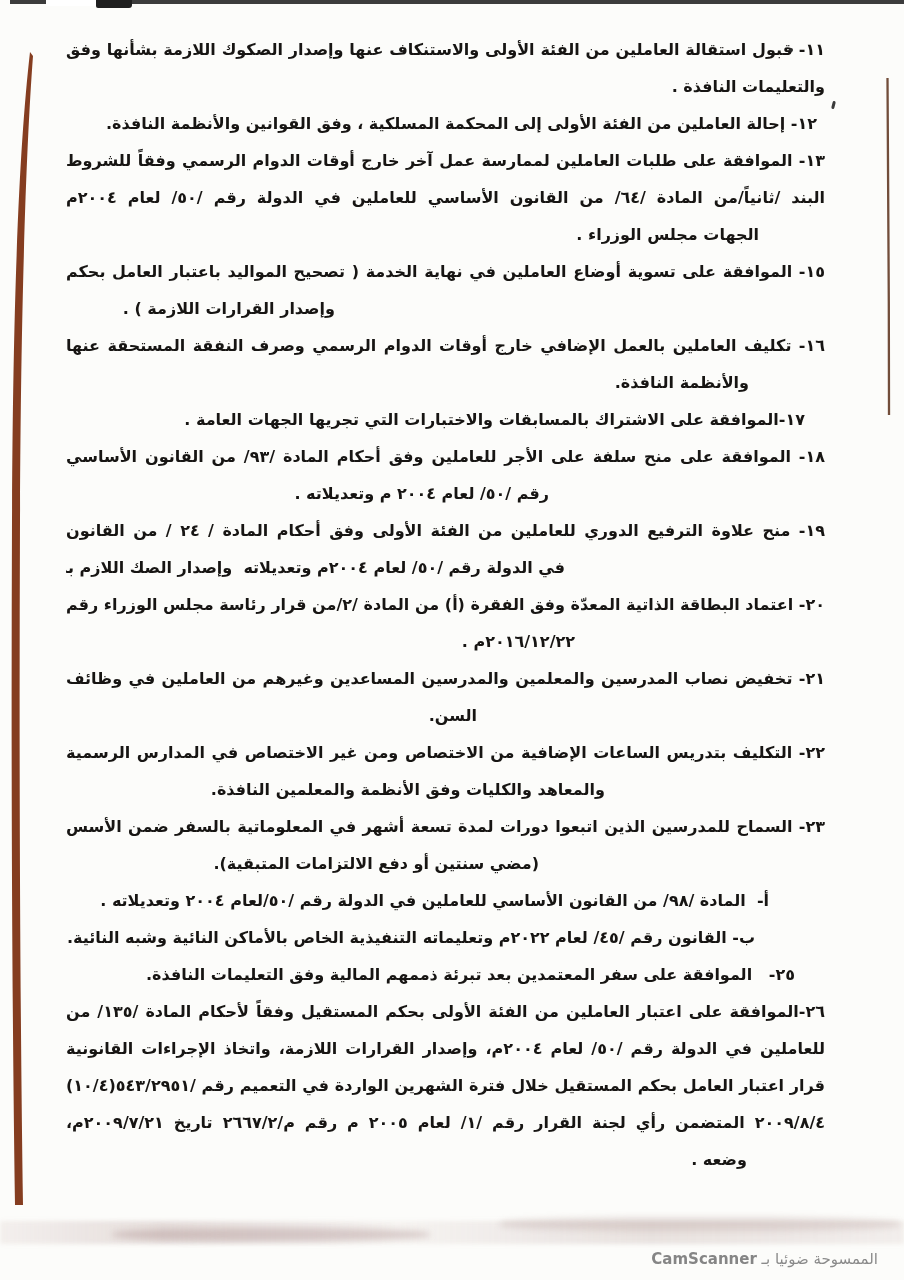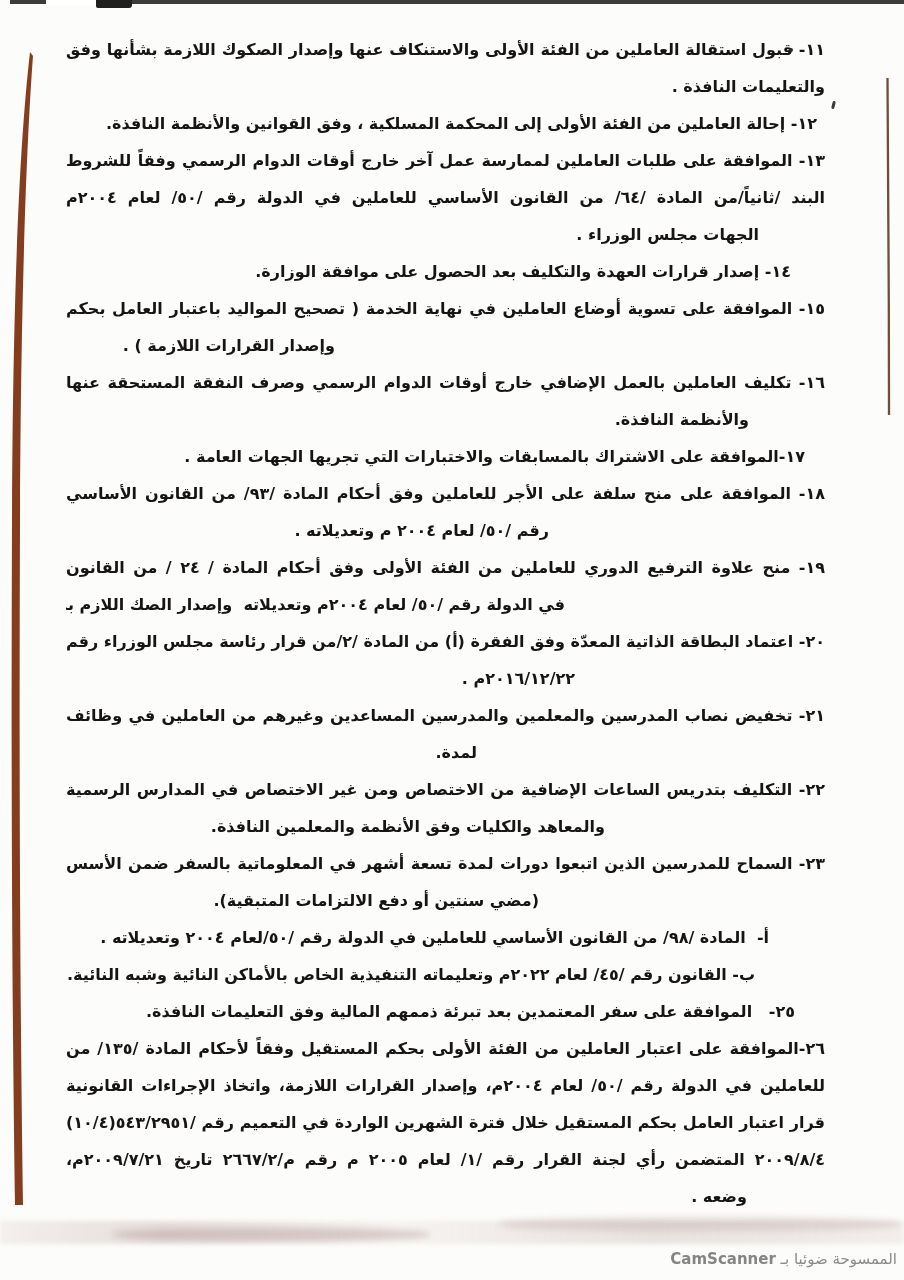--- a/index.html
+++ b/index.html
@@ -40,21 +40,21 @@
   }
   .smudge-left{position:absolute;left:112px;top:1228px;width:318px;height:13px;
     background:rgba(160,130,128,.34);border-radius:45%;filter:blur(3px);}
   .smudge-right{position:absolute;left:500px;top:1217px;width:400px;height:14px;
     background:rgba(175,150,148,.28);border-radius:40%;filter:blur(3px);}
 
   .stray-dot{position:absolute;left:789px;top:48px;width:4px;height:4px;border-radius:50%;background:#2a2a2a;}
   .stray-tick{position:absolute;left:832px;top:101px;width:3px;height:8px;background:#3a3a3a;border-radius:2px;transform:rotate(14deg);}
 
   .credit{
-    position:absolute;right:7px;top:1249px;direction:rtl;
+    position:absolute;right:26px;top:1249px;direction:rtl;
     color:#8a8a8a;font-size:15px;font-weight:400;line-height:20px;
     font-family:"DejaVu Sans",sans-serif;
   }
   .credit .brand{font-weight:700;color:#858585;}
 </style>
 </head>
 <body>
 
 <div class="page">
 
@@ -74,23 +74,20 @@
       </div>
       <div class="item">
         <div class="line" style="padding-right: 8px;">١٢- إحالة العاملين من الفئة الأولى إلى المحكمة المسلكية ، وفق القوانين والأنظمة النافذة.</div>
       </div>
       <div class="item">
         <div class="line j">١٣- الموافقة على طلبات العاملين لممارسة عمل آخر خارج أوقات الدوام الرسمي وفقاً للشروط المنصوص عليها في</div>
         <div class="line j">البند /ثانياً/من المادة /٦٤/ من القانون الأساسي للعاملين في الدولة رقم /٥٠/ لعام ٢٠٠٤م وتعديلاته وتعليمات</div>
         <div class="line" style="padding-right: 66px;">الجهات مجلس الوزراء .</div>
       </div>
       <div class="item">
-        <div class="line" style="padding-right: 34px;">١٤- إصدار قرارات العهدة والتكليف بعد الحصول على موافقة الوزارة.</div>
-      </div>
-      <div class="item">
         <div class="line j">١٥- الموافقة على تسوية أوضاع العاملين في نهاية الخدمة ( تصحيح المواليد باعتبار العامل بحكم الموظف الفعلي</div>
         <div class="line" style="padding-right: 490px;">وإصدار القرارات اللازمة ) .</div>
       </div>
       <div class="item">
         <div class="line j">١٦- تكليف العاملين بالعمل الإضافي خارج أوقات الدوام الرسمي وصرف النفقة المستحقة عنها وفق القوانين</div>
         <div class="line" style="padding-right: 76px;">والأنظمة النافذة.</div>
       </div>
       <div class="item">
         <div class="line" style="padding-right: 20px;">١٧-الموافقة على الاشتراك بالمسابقات والاختبارات التي تجريها الجهات العامة .</div>
       </div>
@@ -101,21 +98,21 @@
       <div class="item">
         <div class="line j">١٩-  منح علاوة الترفيع الدوري للعاملين من الفئة الأولى وفق أحكام المادة / ٢٤ / من القانون الأساسي للعاملين</div>
         <div class="line" style="padding-right: 260px;">في الدولة رقم /٥٠/ لعام ٢٠٠٤م وتعديلاته  وإصدار الصك اللازم بذلك .</div>
       </div>
       <div class="item">
         <div class="line j">٢٠-  اعتماد البطاقة الذاتية المعدّة وفق الفقرة (أ) من المادة /٢/من قرار رئاسة مجلس الوزراء رقم ٨٩/م.و تاريخ</div>
         <div class="line" style="padding-right: 250px;">٢٠١٦/١٢/٢٢م .</div>
       </div>
       <div class="item">
         <div class="line j">٢١-  تخفيض نصاب المدرسين والمعلمين والمدرسين المساعدين وغيرهم من العاملين في وظائف تعليمية بسبب</div>
-        <div class="line" style="padding-right: 348px;">لمدة.</div>
+        <div class="line" style="padding-right: 348px;">السن.</div>
       </div>
       <div class="item">
         <div class="line j">٢٢-  التكليف بتدريس الساعات الإضافية من الاختصاص ومن غير  الاختصاص في المدارس الرسمية والخاصة</div>
         <div class="line" style="padding-right: 220px;">والمعاهد والكليات وفق الأنظمة والمعلمين النافذة.</div>
       </div>
       <div class="item">
         <div class="line j">٢٣-  السماح للمدرسين الذين اتبعوا دورات لمدة تسعة أشهر في المعلوماتية بالسفر ضمن الأسس  الوزارية المعتمدة</div>
         <div class="line" style="padding-right: 286px; text-align: right;">(مضي سنتين أو دفع الالتزامات المتبقية).</div>
       </div>
       <div class="item">

